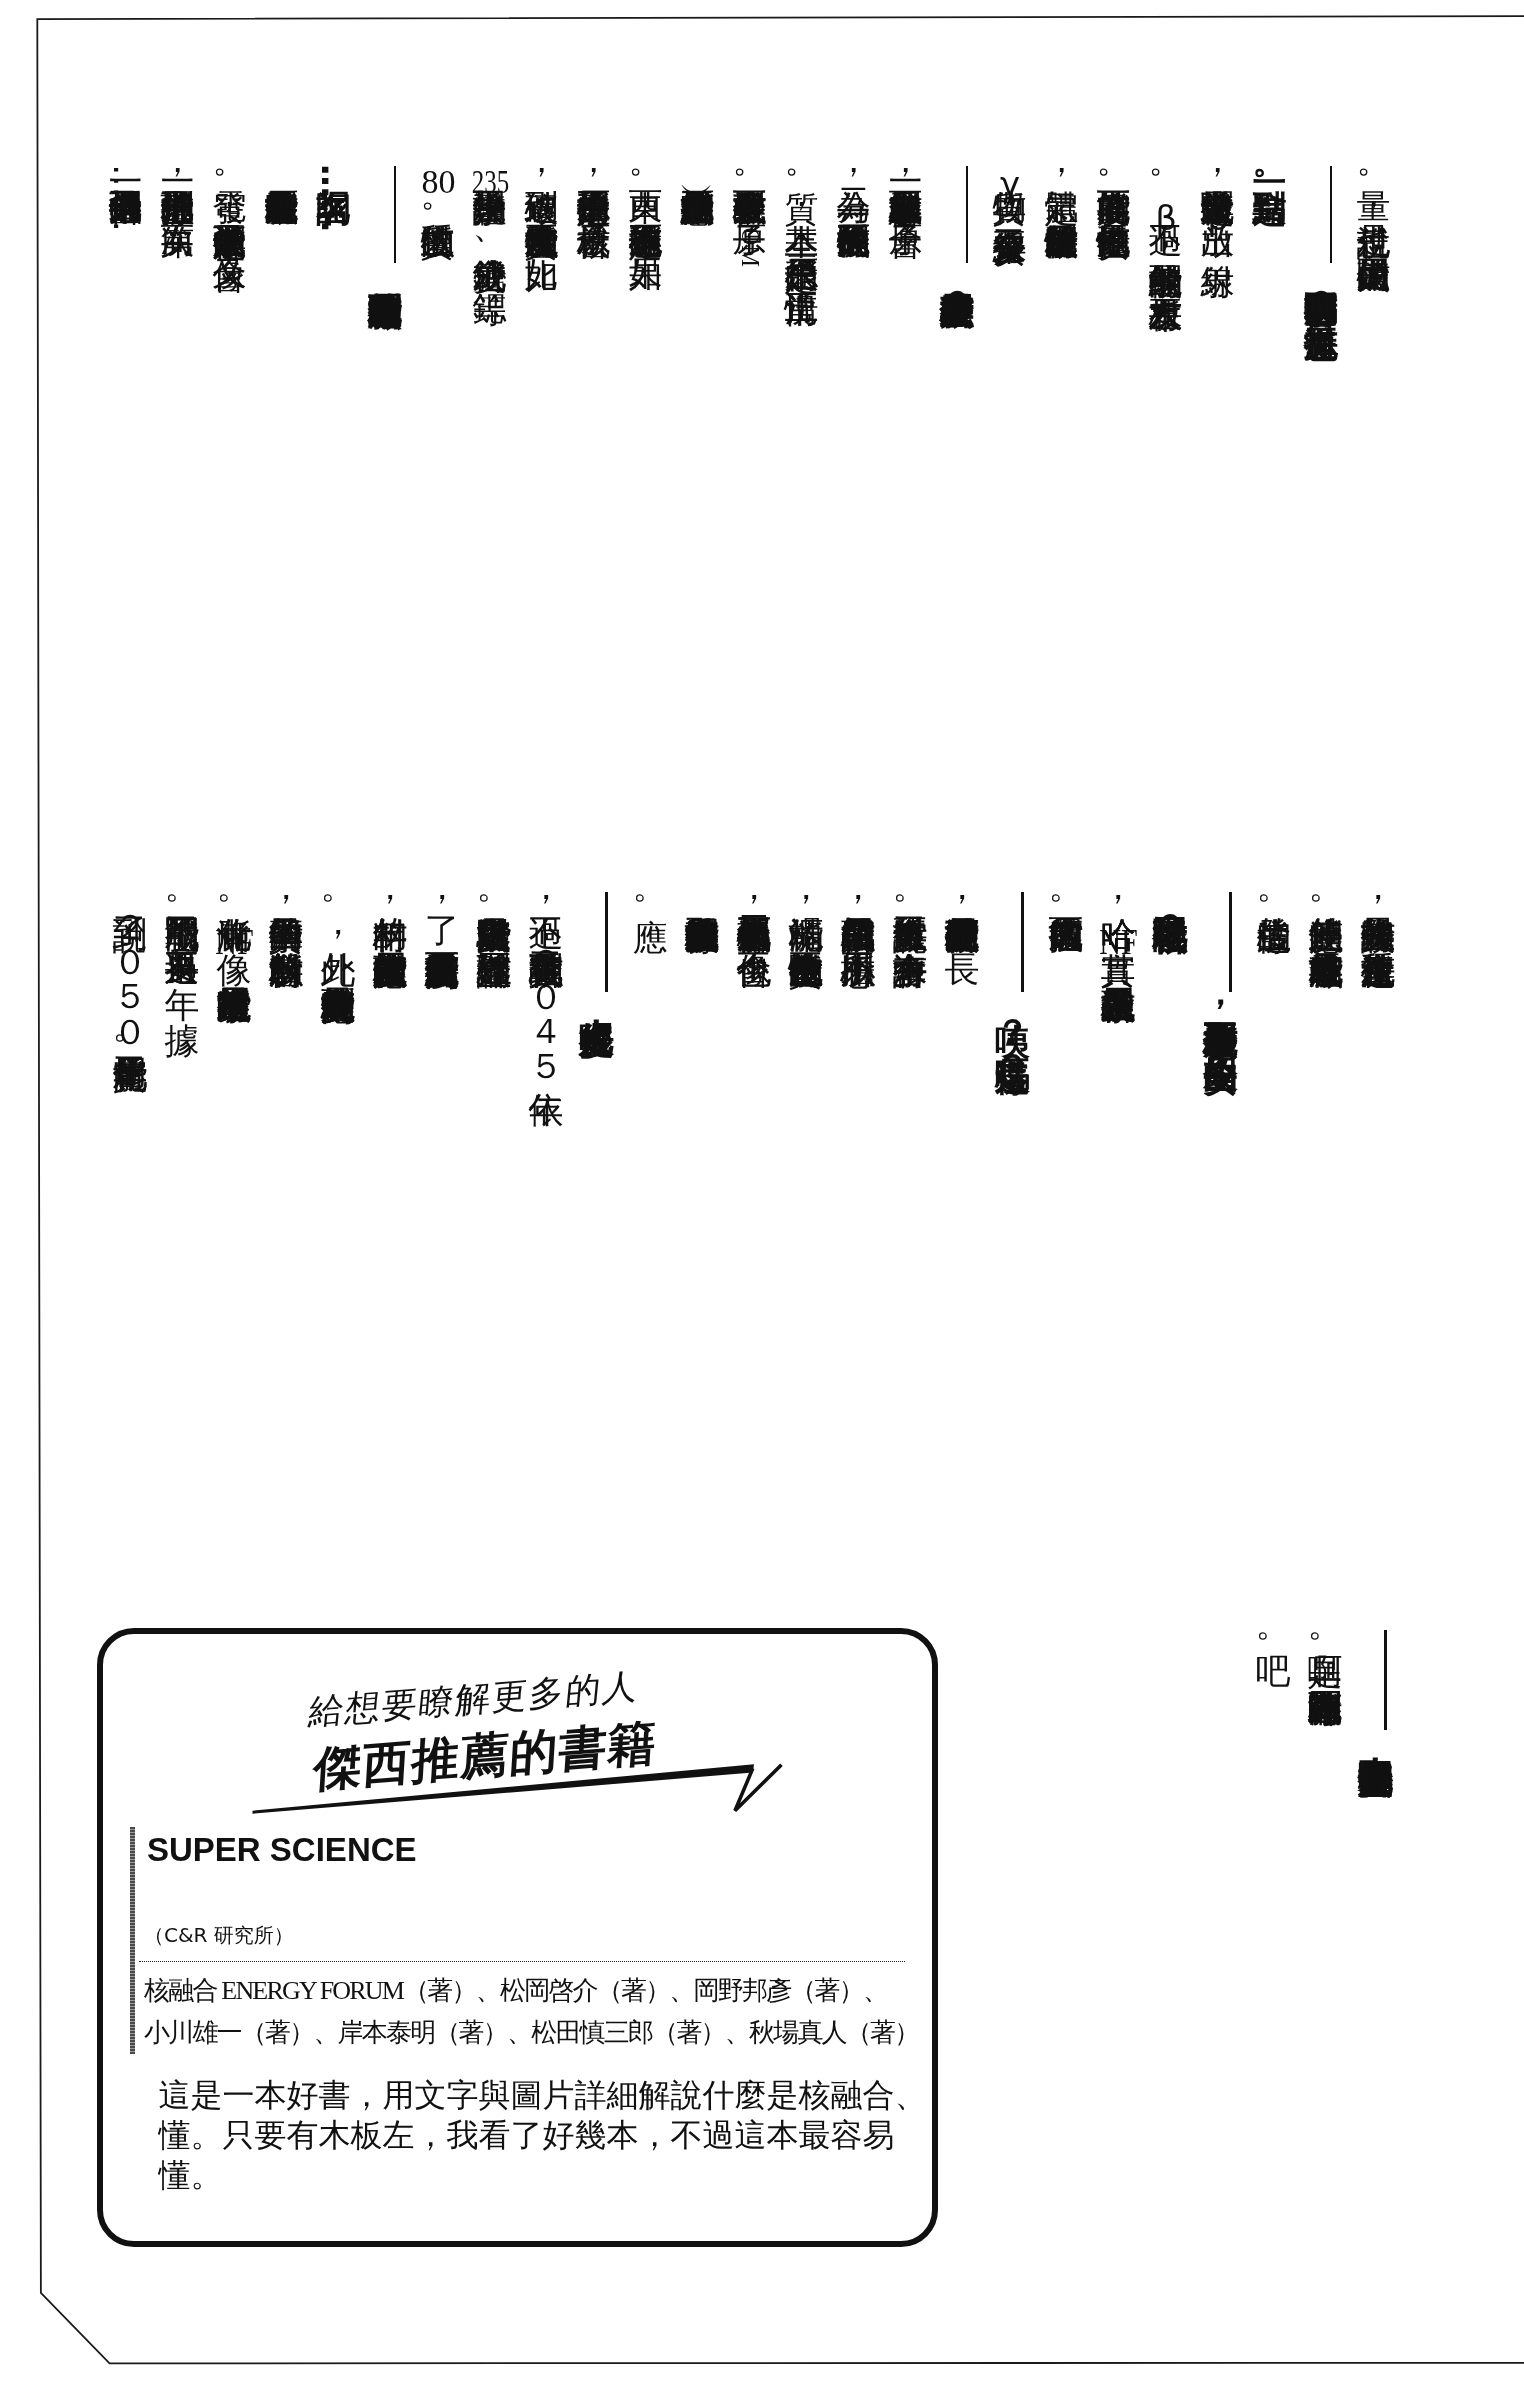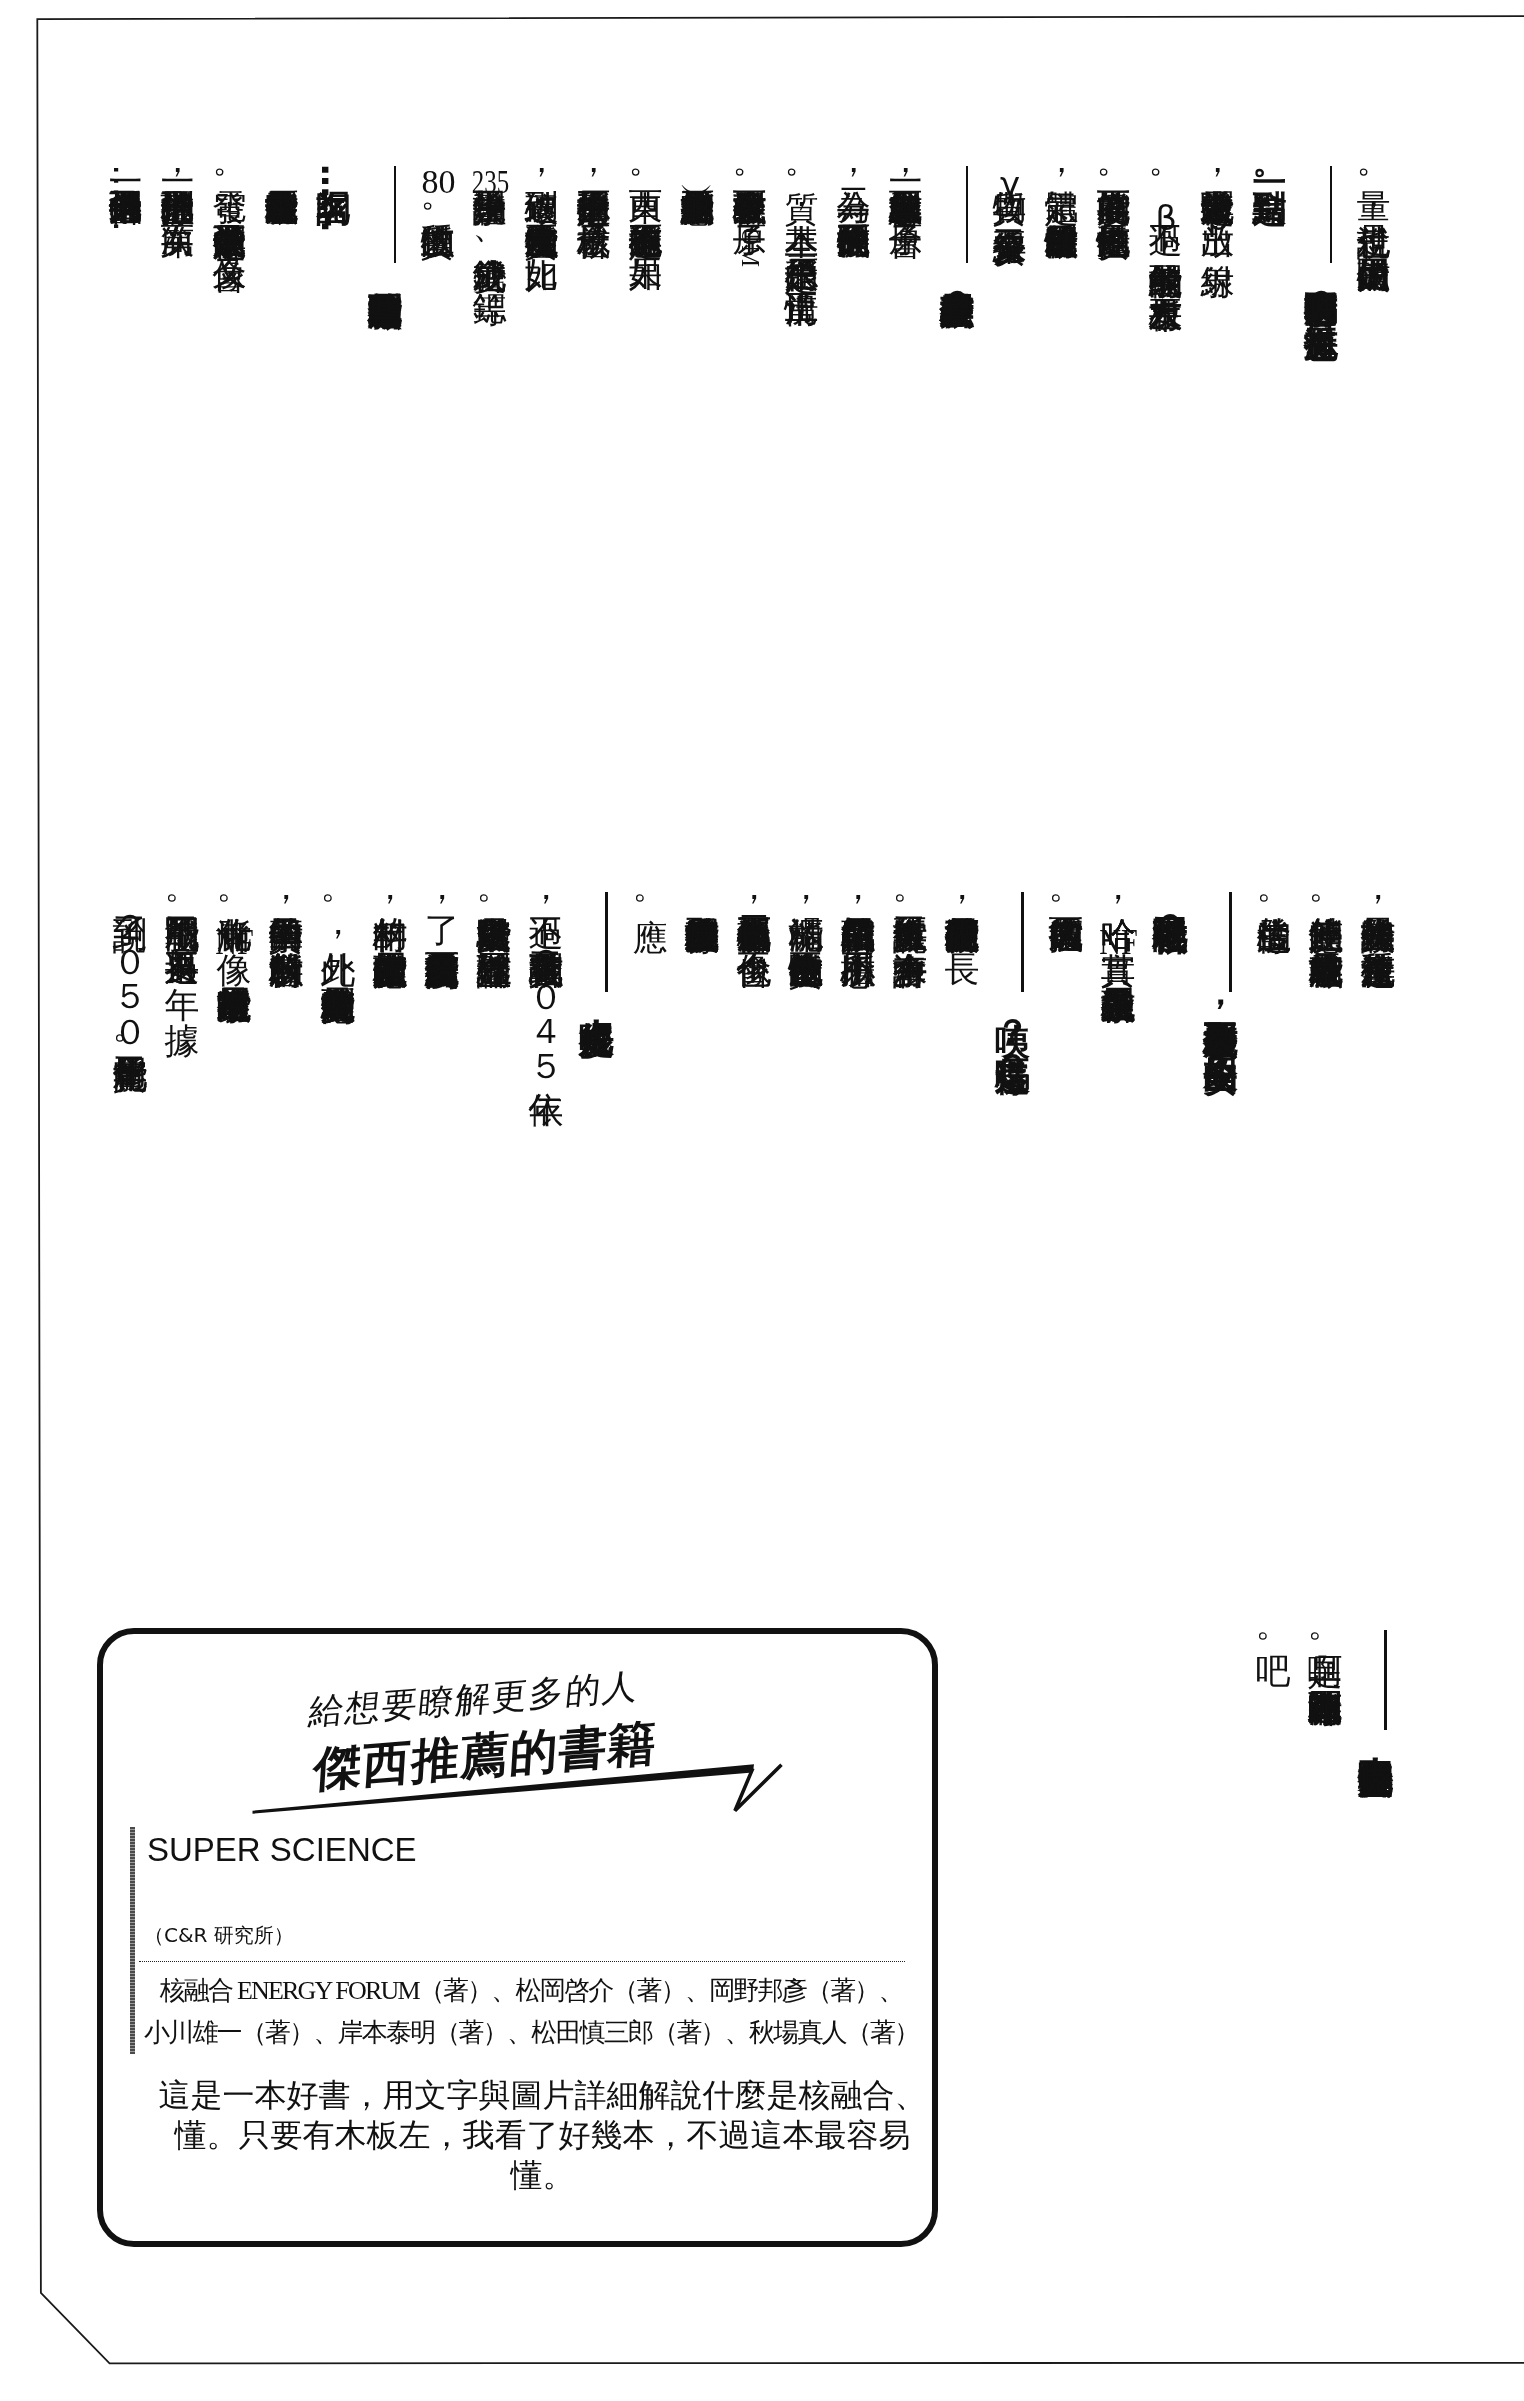--- a/index.html
+++ b/index.html
@@ -67,32 +67,32 @@
       transform: rotate(-4.5deg) skewX(-8deg);
     }
     .swoosh { left: 0; top: 0; width: 828px; height: 606px; overflow: visible; }
     .side-bar {
       left: 27px; top: 193px; width: 5.4px; height: 227px;
       background: repeating-linear-gradient(0deg, #4a4a4a 0 1.8px, #9a9a9a 1.8px 3px);
     }
     .series {
       left: 44px; top: 199px;
       font-family: "Liberation Sans", sans-serif;
-      font-size: 33px; line-height: 33px;
+      font-size: 33px; line-height: 33px; font-weight: bold;
     }
     .book-title { left: 44px; top: 241px; font-size: 39px; line-height: 42px; font-weight: 700; }
     .publisher { left: 41px; top: 285px; font-size: 20px; line-height: 32px; }
     .divider { left: 36px; top: 327px; width: 766px; height: 0; border-top: 1.8px dotted #222222; }
     .authors {
       left: 41px; top: 336px;
       font-family: "Liberation Serif", serif;
       font-size: 26px; line-height: 42px; letter-spacing: -1.8px;
     }
     .desc { left: 27.5px; top: 441px; font-size: 32px; line-height: 40px; margin-left: 28px; }
-    .authors div, .desc div { white-space: nowrap; text-align: center; }
+    .authors div, .desc div { white-space: nowrap; }
   </style>
 </head>
 <body>
 
 <svg class="frame" viewBox="0 0 2553 4021">
   <path d="M2553 27 L62 32 L68 3840 L183 3958 L2553 3957" fill="none" stroke="#1a1a1a" stroke-width="3"></path>
 </svg>
 
 <div id="top-section" class="vsec">
   <div class="col"><span>量。也就是說，是使用磁力的太陽。</span></div>

